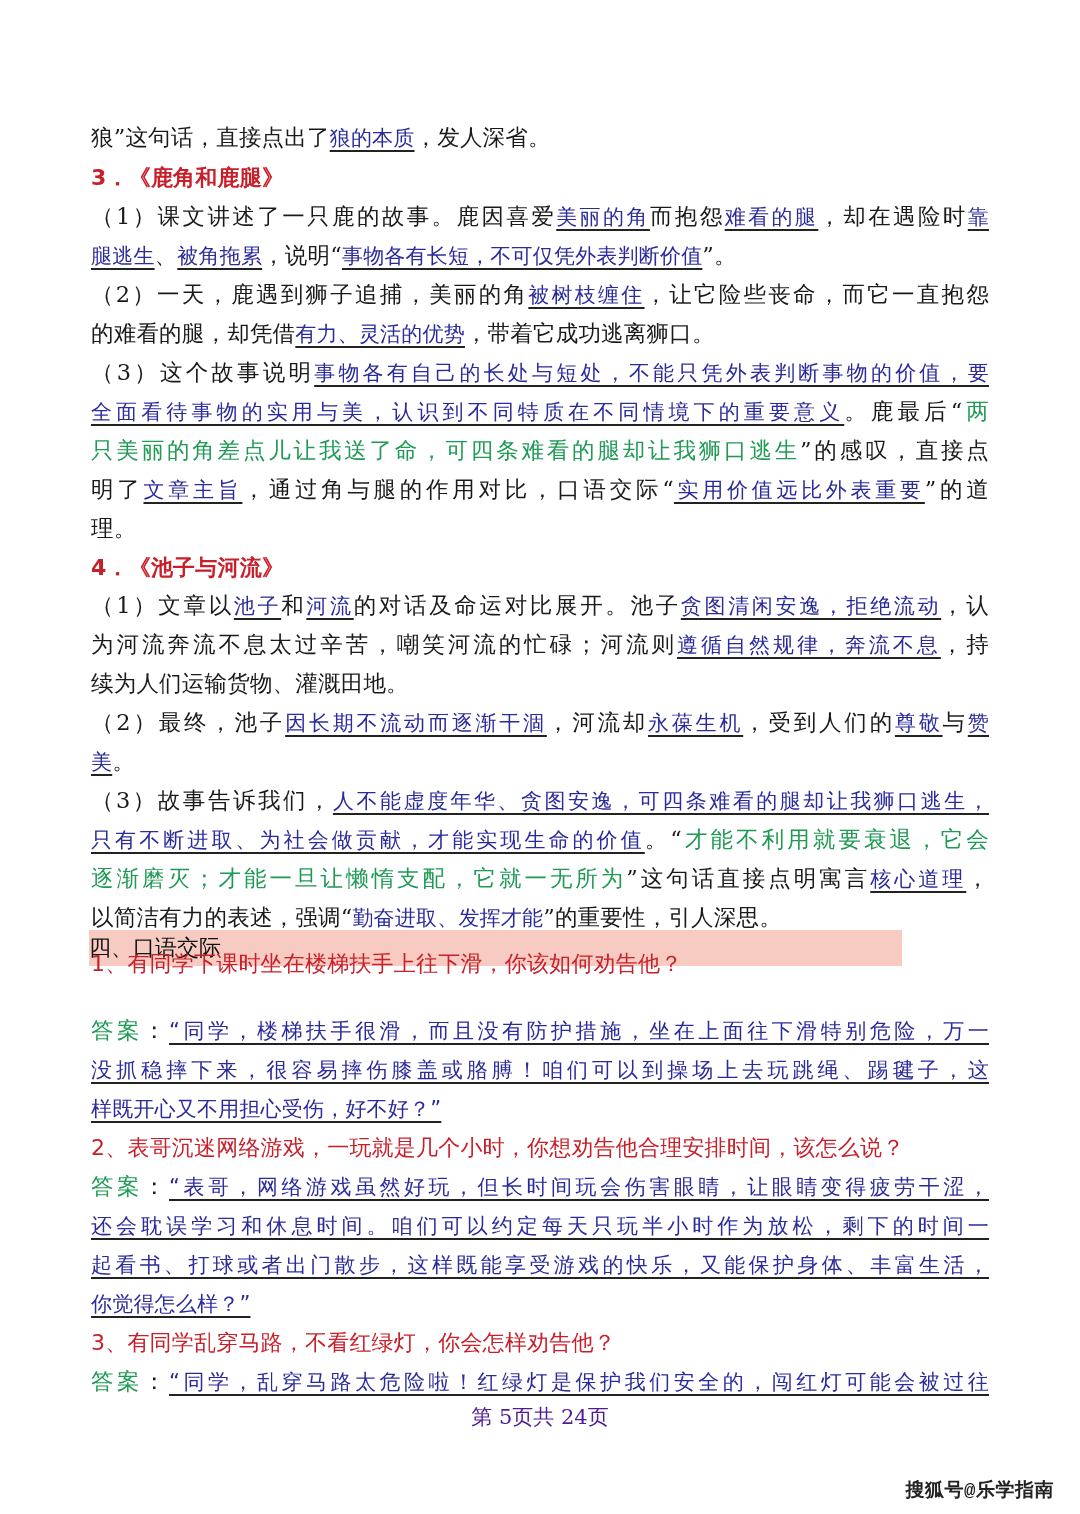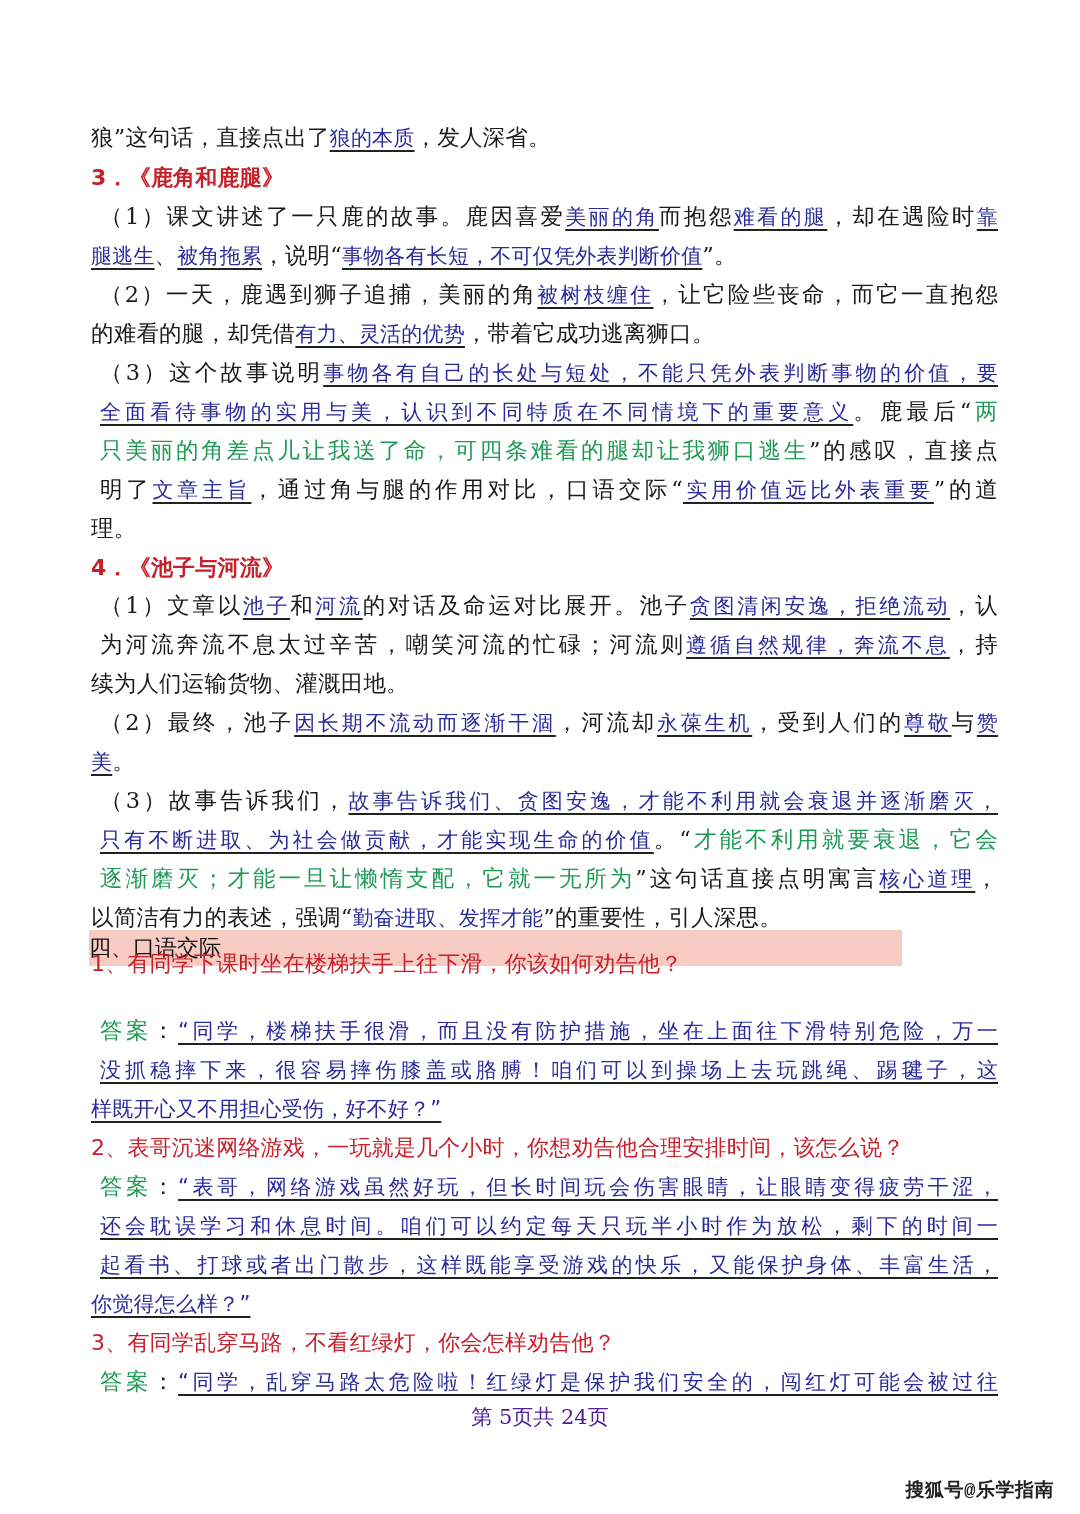--- a/index.html
+++ b/index.html
@@ -6,21 +6,21 @@
   body {
     width: 1080px; height: 1514px; position: relative; overflow: hidden;
     font-family: "DejaVu Serif", "Liberation Serif", serif;
     color: #1a1a1a;
   }
   .page { position: absolute; left: 91px; top: 118px; width: 898px; }
   .line {
     position: absolute; left: 0; height: 39px; line-height: 39px;
     font-size: 22.5px; white-space: nowrap; letter-spacing: 0.2px;
   }
-  .justify { width: 898px; text-align: justify; text-align-last: justify; margin-left: 9px; }
+  .justify { width: 898px; text-align: justify; text-align-last: justify; }
   .k { color: #2b2b9c; text-decoration: underline; text-decoration-color: #222; text-underline-offset: 5px; text-decoration-thickness: 1.5px; font-family: "DejaVu Sans", "Liberation Sans", sans-serif; font-size: 21px; }
   .g { color: #1f9a55; }
   .h { color: #c8202a; font-weight: bold; font-family: "DejaVu Sans", "Liberation Sans", sans-serif; font-size: 22px; }
   .q { color: #c8202a; font-family: "DejaVu Sans", "Liberation Sans", sans-serif; font-size: 22px; }
   .sec-bar {
     position: absolute; left: -2px; width: 813px; height: 36px;
     background: #f8cbc2;
   }
   .sec-title { position: absolute; left: 0; line-height: 36px; font-size: 22px; color: #111; }
   .ans-label { color: #1f9a55; }
@@ -88,21 +88,21 @@
   </div>
 
   <div class="line justify" style="top:585px">
     <span>（2）最终，池子</span><span class="k">因长期不流动而逐渐干涸</span><span>，河流却</span><span class="k">永葆生机</span><span>，受到人们的</span><span class="k">尊敬</span><span>与</span><span class="k">赞</span>
   </div>
   <div class="line" style="top:624px">
     <span class="k">美</span><span>。</span>
   </div>
 
   <div class="line justify" style="top:663px">
-    <span>（3）故事告诉我们，</span><span class="k">故事告诉我们、贪图安逸，才能不利用就会衰退并逐渐磨灭，</span>
+    <span>（3）故事告诉我们，</span><span class="k">人不能虚度年华、贪图安逸，可四条难看的腿却让我狮口逃生，</span>
   </div>
   <div class="line justify" style="top:702px">
     <span class="k">只有不断进取、为社会做贡献，才能实现生命的价值</span><span>。“</span><span class="g">才能不利用就要衰退，它会</span>
   </div>
   <div class="line justify" style="top:741px">
     <span class="g">逐渐磨灭；才能一旦让懒惰支配，它就一无所为</span><span>”这句话直接点明寓言</span><span class="k">核心道理</span><span>，</span>
   </div>
   <div class="line" style="top:780px">
     <span>以简洁有力的表述，强调“</span><span class="k">勤奋进取、发挥才能</span><span>”的重要性，引人深思。</span>
   </div>

